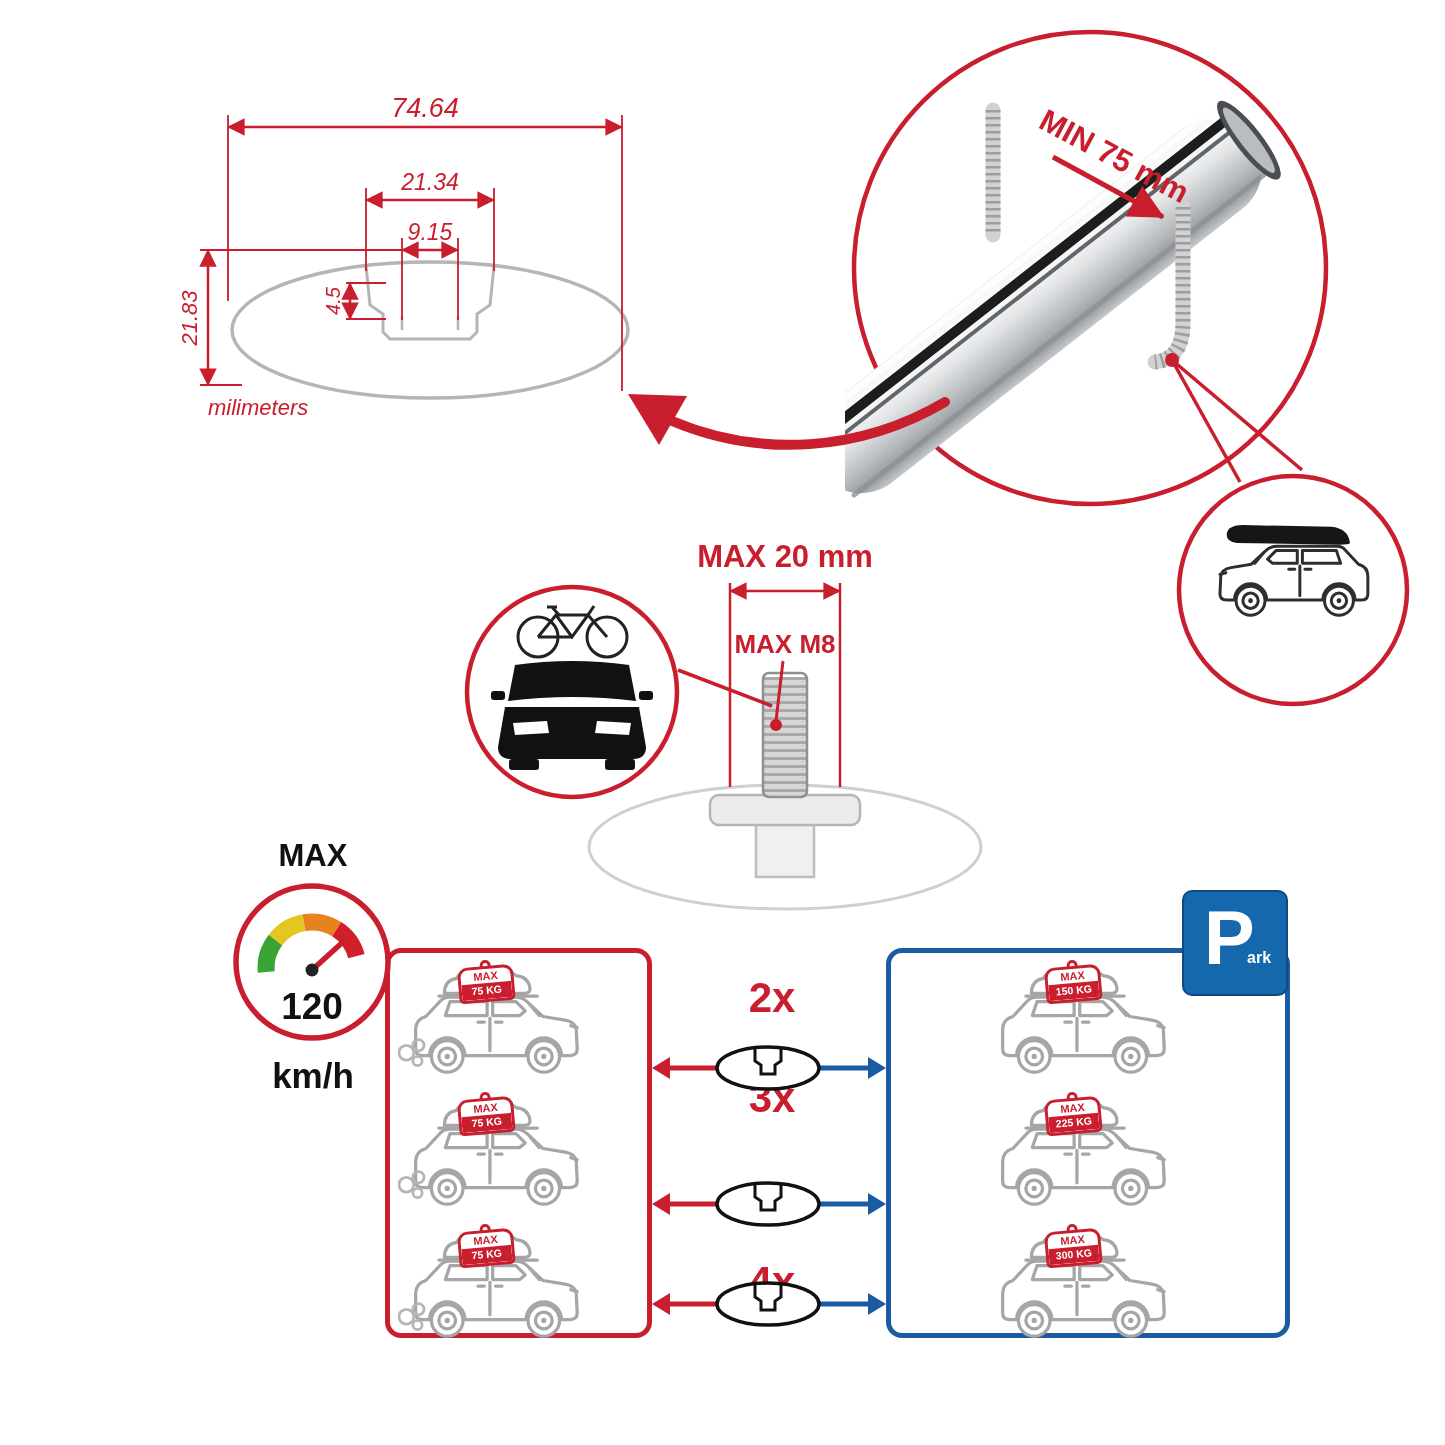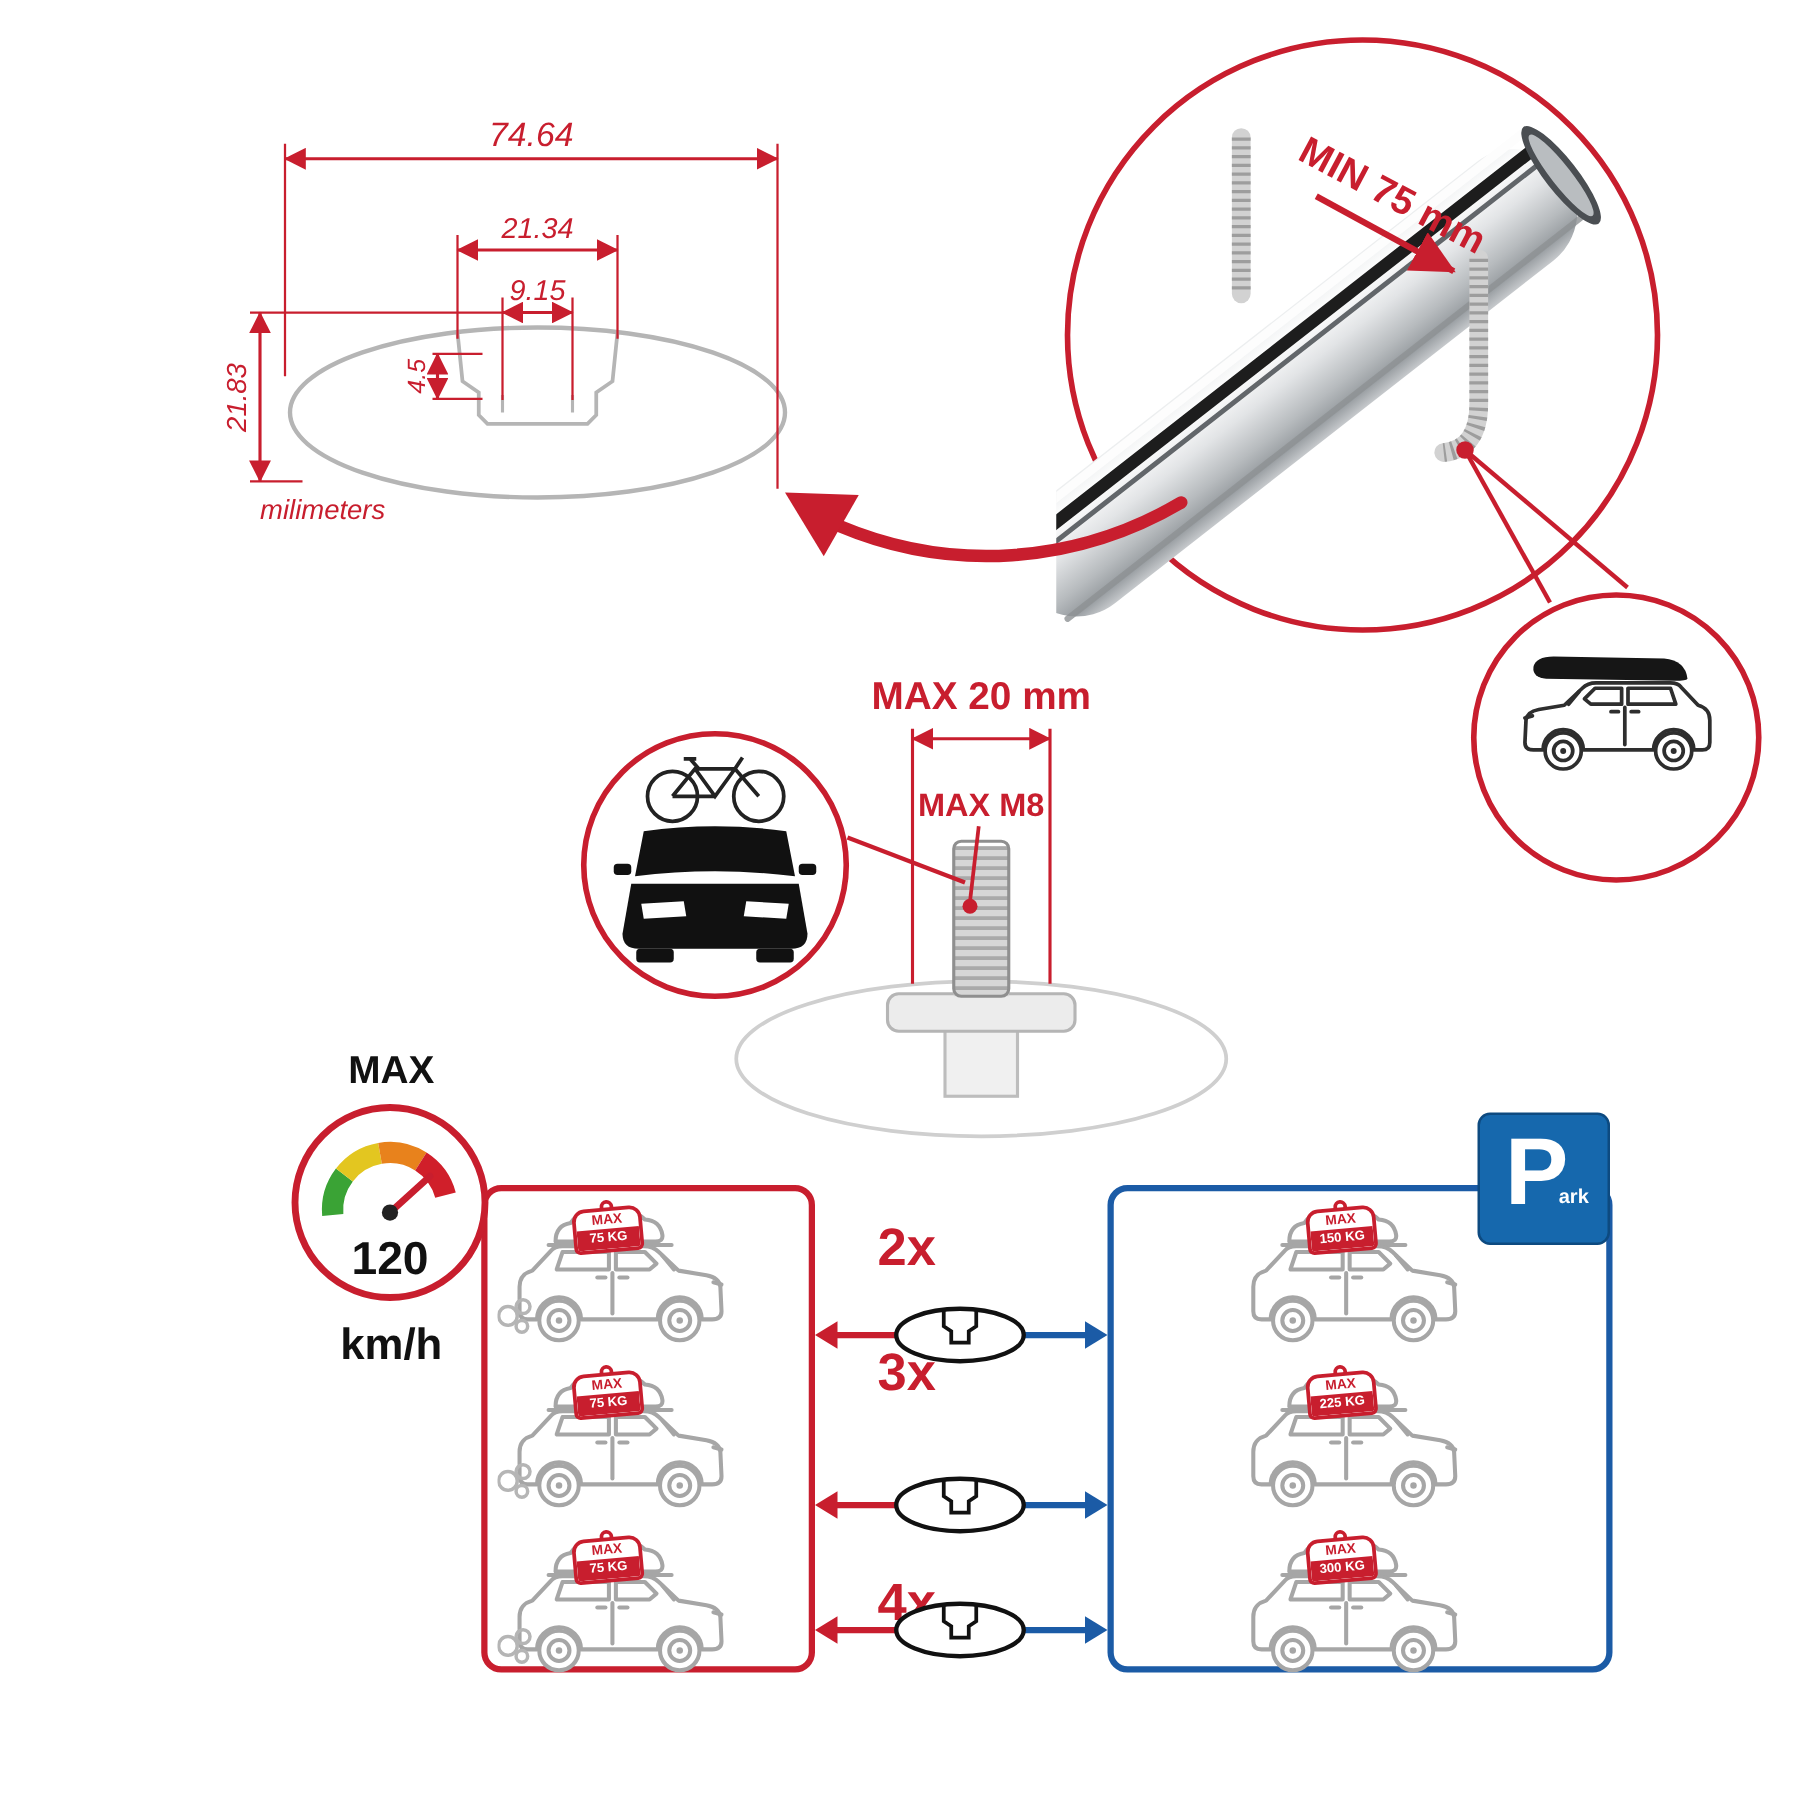--- a/index.html
+++ b/index.html
@@ -6,21 +6,21 @@
   html,body{background:#fff}
   body{width:1445px;height:1445px;position:relative;overflow:hidden;font-family:"Liberation Sans",sans-serif}
   .abs{position:absolute}
   .dim{stroke:#c81e2e;stroke-width:2.5;fill:none}
   .dimext{stroke:#c81e2e;stroke-width:1.8;fill:none}
   .dimtext{fill:#c81e2e;font-style:italic;font-family:"Liberation Sans",sans-serif}
   .frame{position:absolute;background:#fff;border-radius:16px}
   .frame.red{border:5px solid #c81e2e}
   .frame.blue{border:5px solid #1b5ba6}
   .speed-text{position:absolute;width:146px;text-align:center;font-weight:bold;color:#111}
-  .count{position:absolute;width:140px;text-align:left;font-weight:bold;font-size:42px;color:#c81e2e}
+  .count{position:absolute;width:140px;text-align:center;font-weight:bold;font-size:42px;color:#c81e2e}
   .car-row{position:absolute;width:195px;height:123px}
   .badge{position:absolute;width:56px;text-align:center;transform:rotate(-5deg)}
   .badge-hook{width:11px;height:11px;border:3px solid #c81e2e;border-radius:50%;margin:0 auto -5px;background:#fff}
   .badge-body{border:3px solid #c81e2e;border-radius:10px 10px 5px 5px;background:#fff;overflow:hidden}
   .badge-max{color:#c81e2e;font-weight:bold;font-size:11px;padding-top:1px;line-height:13px}
   .badge-val{background:#c81e2e;color:#fff;font-weight:bold;font-size:10.5px;padding:2px 0 3px;line-height:11px}
   .park{position:absolute;left:1182px;top:890px;width:106px;height:106px;background:#1668ad;border:2px solid #0d4a80;border-radius:10px;z-index:5}
   .park-p{position:absolute;left:20px;top:2px;font-size:76px;font-weight:bold;color:#fff}
   .park-ark{position:absolute;left:63px;top:57px;font-size:16px;font-weight:bold;color:#fff}
 </style>

